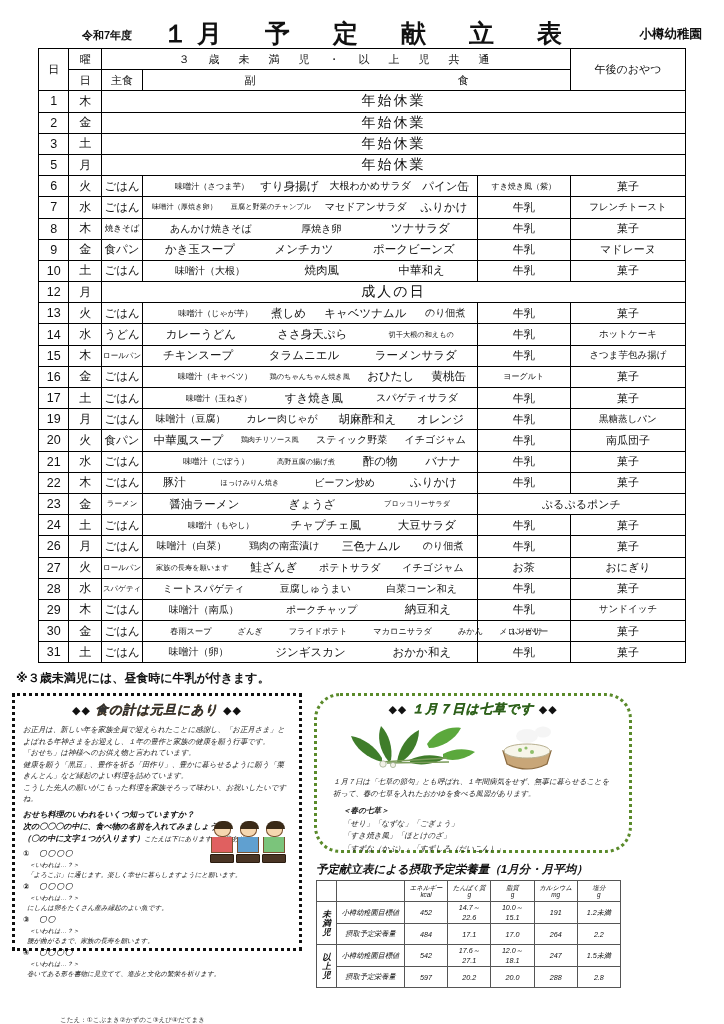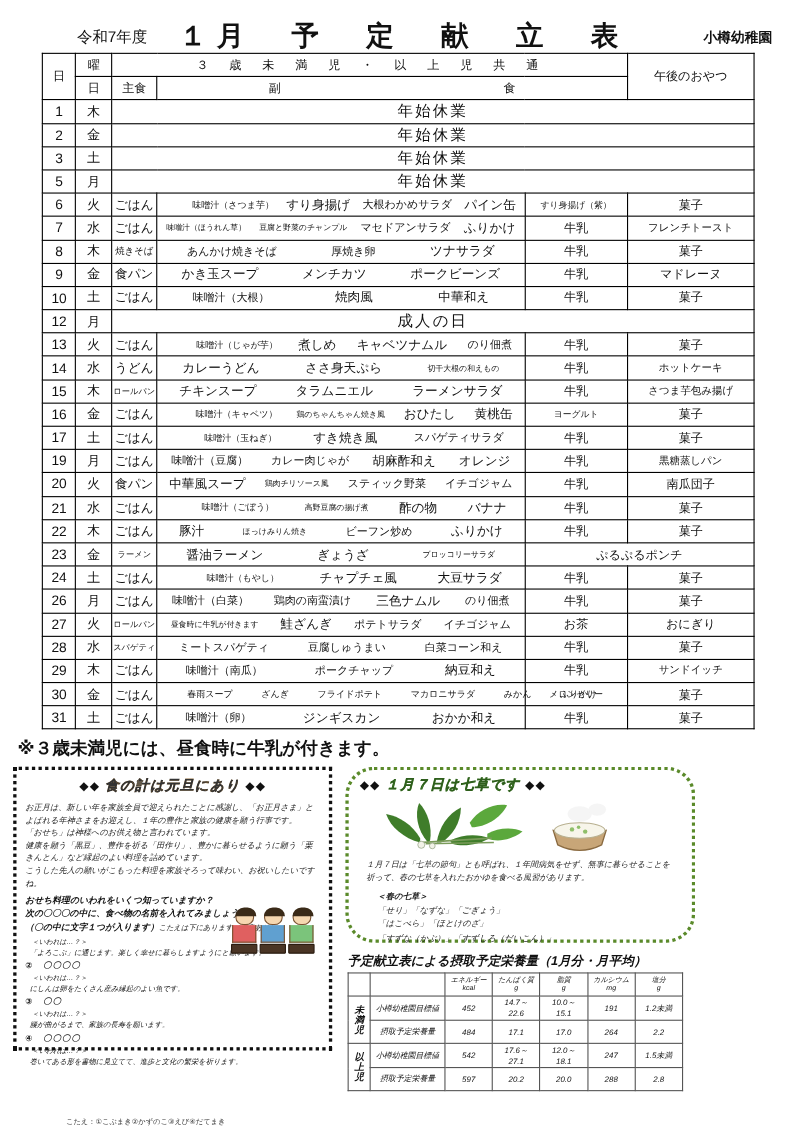--- a/index.html
+++ b/index.html
@@ -15,22 +15,22 @@
   .page { position:relative; width:724px; height:1024px; padding:0; }
 
   
   .doc-header{
     position:relative;
     height:34px;
     margin:12px 10px 2px 10px;
     display:flex; align-items:flex-end; justify-content:center;
   }
   .era{
-    position:absolute; left:60px; bottom:3px;
-    font-size:14px; font-weight:normal; letter-spacing:0px;
+    position:absolute; left:72px; bottom:3px;
+    font-size:11px; font-weight:bold; letter-spacing:0px;
   }
   .main-title{
     font-size:25px; font-weight:bold;
     letter-spacing:9px;
     line-height:1;
     padding-left:10px;
   }
   .school{
     position:absolute; right:12px; bottom:3px;
     font-size:12.5px; font-weight:bold;
@@ -83,21 +83,21 @@
 
   .drink{ font-size:11px; }
   .drink.sm{ font-size:8px; }
   .snack{ font-size:11px; }
   .snack.sm{ font-size:9.5px; }
   .oyatsu-wide{ font-size:11px; }
 
   
   .note{
     margin:7px 0 0 16px;
-    font-size:16px; font-weight:bold;
+    font-size:12px; font-weight:bold;
   }
 
   
   .bottom{
     position:relative;
     margin-top:6px;
     display:flex;
     padding:0 12px;
     gap:12px;
     font-style:italic;
@@ -166,20 +166,21 @@
   .right-col{ width:318px; display:flex; flex-direction:column; }
   .right-box{
     border:3px dotted #5a8a2a;
     border-radius:26px;
     height:160px;
     padding:5px 10px;
     position:relative;
     background:#fff;
   }
   .rb-title{
+    text-align:center;
     font-size:12.5px; font-weight:bold;
     color:#6ab04c;
     -webkit-text-stroke:0.4px #2e5e1c;
     letter-spacing:1px;
   }
   .rb-title .dia{ color:#111; -webkit-text-stroke:0; font-size:11px; }
   .rb-art{ height:58px; position:relative; }
   .rb-body{ font-size:7.4px; line-height:1.6; margin:0 6px; color:#222; }
   .rb-list{ font-size:7.6px; line-height:1.65; margin:5px 0 0 16px; color:#222; }
   .rb-list .hd{ font-weight:bold; }
@@ -270,30 +271,30 @@
           <td class="dow">火</td>
           <td class="shu ">ごはん</td>
           <td colspan="1">
             <div class="fuku">
               <span class="sm">味噌汁（さつま芋）</span>
               <span>すり身揚げ</span>
               <span class="md">大根わかめサラダ</span>
               <span>パイン缶</span>
             </div>
           </td>
-          <td class="drink sm">すり身揚げ（紫）</td>
+          <td class="drink sm">すき焼き風（紫）</td>
           <td class="snack ">菓子</td>
         </tr>
         <tr>
           <td class="daynum">7</td>
           <td class="dow">水</td>
           <td class="shu ">ごはん</td>
           <td colspan="1">
             <div class="fuku">
-              <span class="xs">味噌汁（ほうれん草）</span>
+              <span class="xs">味噌汁（厚焼き卵）</span>
               <span class="xs">豆腐と野菜のチャンプル</span>
               <span class="md">マセドアンサラダ</span>
               <span>ふりかけ</span>
             </div>
           </td>
           <td class="drink ">牛乳</td>
           <td class="snack sm">フレンチトースト</td>
         </tr>
         <tr>
           <td class="daynum">8</td>
@@ -515,21 +516,21 @@
           </td>
           <td class="drink ">牛乳</td>
           <td class="snack ">菓子</td>
         </tr>
         <tr>
           <td class="daynum">27</td>
           <td class="dow">火</td>
           <td class="shu xs">ロールパン</td>
           <td colspan="1">
             <div class="fuku">
-              <span class="xs">昼食時に牛乳が付きます</span>
+              <span class="xs">家族の長寿を願います</span>
               <span>鮭ざんぎ</span>
               <span class="md">ポテトサラダ</span>
               <span class="md">イチゴジャム</span>
             </div>
           </td>
           <td class="drink ">お茶</td>
           <td class="snack ">おにぎり</td>
         </tr>
         <tr>
           <td class="daynum">28</td>
@@ -636,20 +637,21 @@
 
       <div class="lb-quiz">
         <div>おせち料理のいわれをいくつ知っていますか？</div>
         <div>次の〇〇〇の中に、食べ物の名前を入れてみましょう。</div>
         <div>
           <span>（〇の中に文字１つが入ります）</span><span class="small">こたえは下にあります（濁音あり）</span>
         </div>
       </div>
       <div class="lb-ans" id="lb-questions">
           <div>
+            <div class="qn">①　〇〇〇〇</div>
             <div class="iw" style="margin-left: 6px;">＜いわれは…？＞</div>
             <div style="margin-left: 4px;">「よろこぶ」に通じます。楽しく幸せに暮らしますようにと願います。</div>
           </div>
           <div>
             <div class="qn">②　〇〇〇〇</div>
             <div class="iw" style="margin-left: 6px;">＜いわれは…？＞</div>
             <div style="margin-left: 4px;">にしんは卵をたくさん産み縁起のよい魚です。</div>
           </div>
           <div>
             <div class="qn">③　〇〇</div>
@@ -697,21 +699,21 @@
               <circle cx="205" cy="34" r="2" fill="#8fbf6a"></circle>
               <circle cx="199" cy="30" r="1.6" fill="#8fbf6a"></circle>
             </g>
           </svg>
         </div>
         <div class="rb-body">１月７日は「七草の節句」とも呼ばれ、１年間病気をせず、無事に暮らせることを祈って、春の七草を入れたおかゆを食べる風習があります。</div>
         <div class="rb-list">
           <div class="hd">＜春の七草＞</div>
           <div id="rb-list-lines">
               <div>「せり」「なずな」「ごぎょう」</div>
-              <div>「はこべら」「ほとけのざ」</div>
+              <div>「すき焼き風」「ほとけのざ」</div>
               <div>「すずな（かぶ）」「すずしろ（だいこん）」</div>
             </div>
         </div>
       </div>
 
       <div class="nut-title">予定献立表による摂取予定栄養量（1月分・月平均）</div>
       <table class="nutri">
         <tbody id="nutri-body">
             <tr>
               <td class="grp blank"></td>

